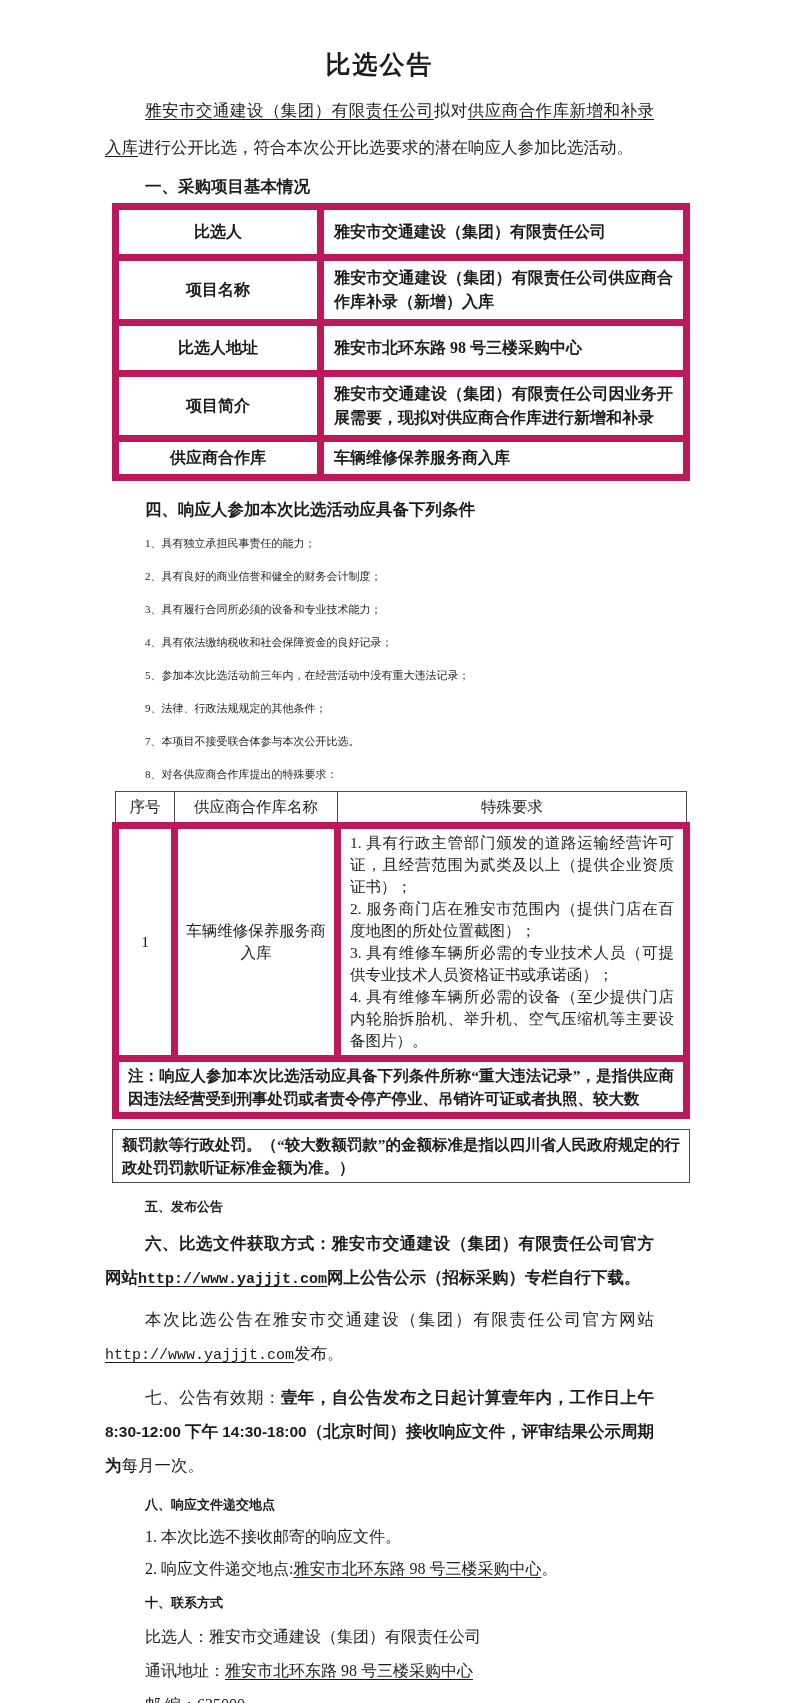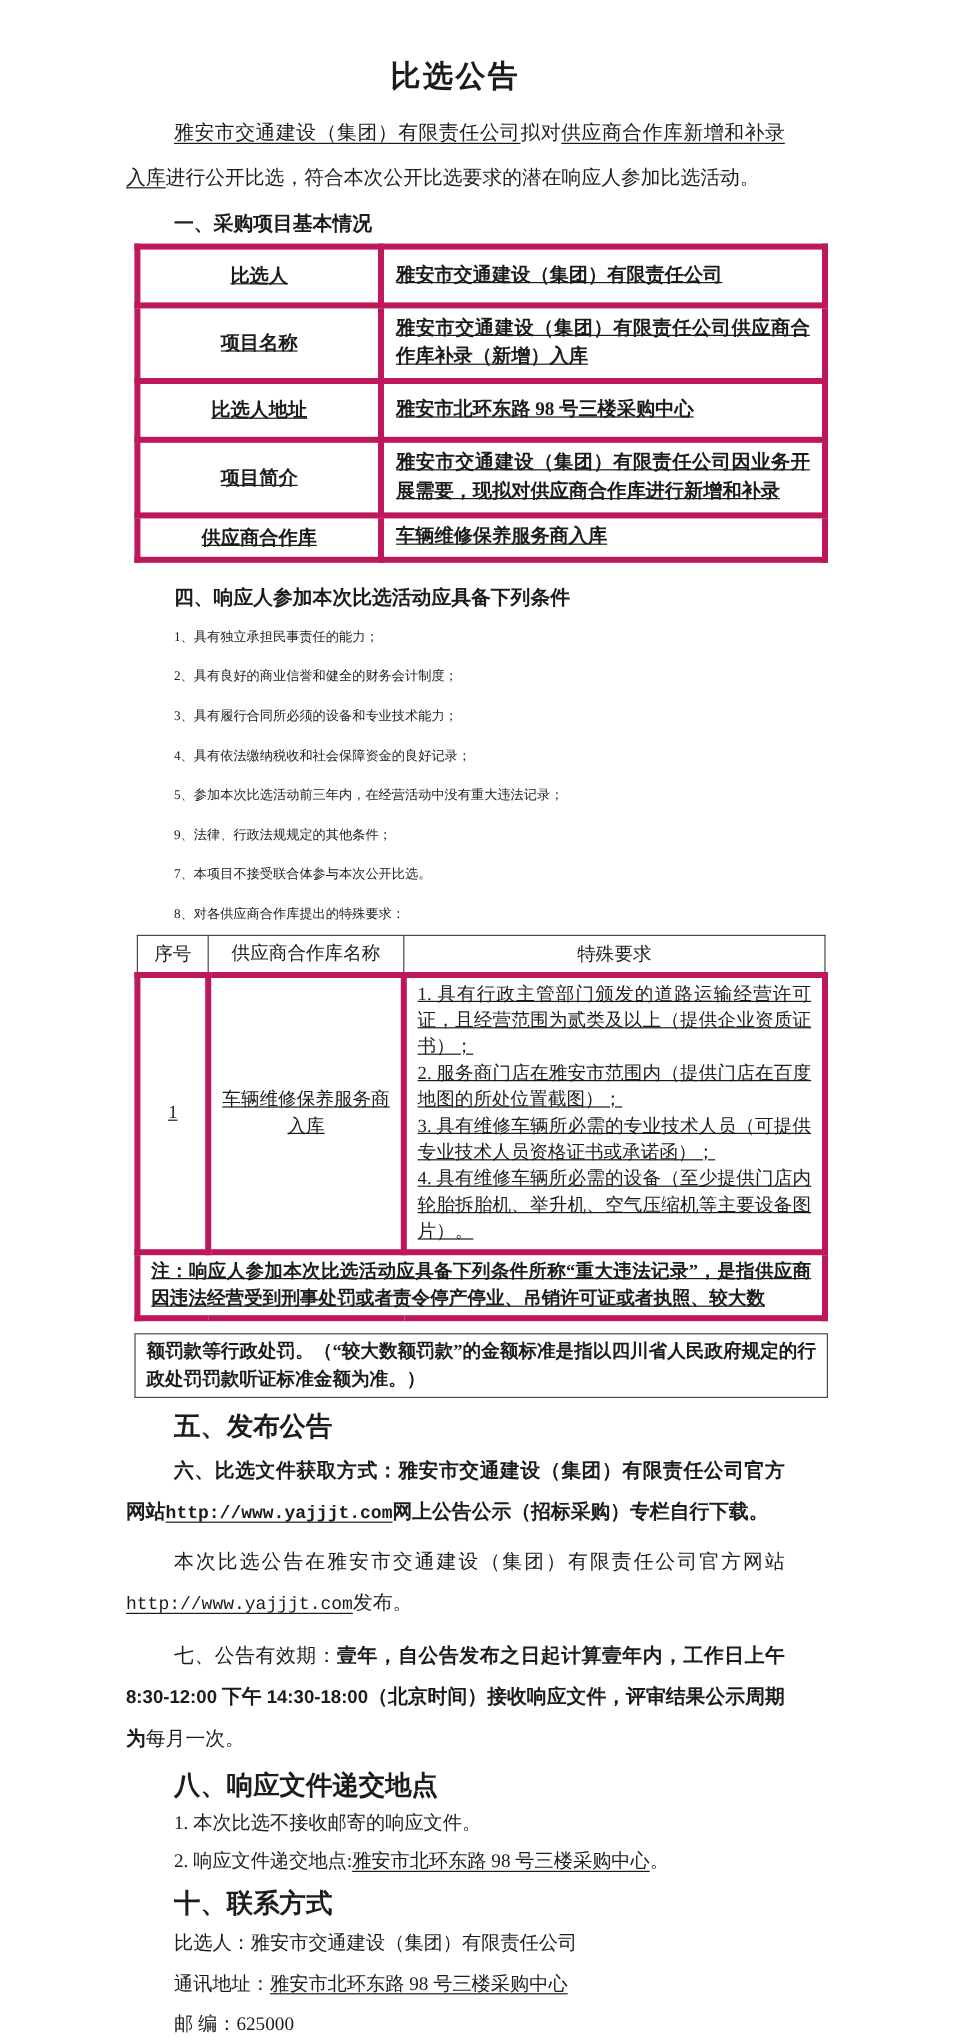--- a/index.html
+++ b/index.html
@@ -37,21 +37,21 @@
     font-size: 16.5px;
     font-weight: bold;
     line-height: 25px;
     padding-left: 40px;
     margin-top: 8px;
   }
   .u { text-decoration: underline; text-underline-offset: 3px; }
   .bold { font-weight: bold; }
 
   table { border-collapse: collapse; table-layout: fixed; }
-  td { border: 5px solid #be185d; vertical-align: middle; text-decoration: underline; }
+  td { border: 7px solid #be185d; vertical-align: middle; }
 
   .basic-table {
     width: 578px;
     margin: 4px 0 0 7px;
     font-size: 16px;
     font-weight: bold;
   }
   .basic-table .label-cell { width: 190px; text-align: center; padding: 2px 4px; }
   .basic-table .value-cell { padding: 3px 10px; line-height: 24px; text-align: justify; }
   .basic-table tr.r-single td { height: 38px; }
@@ -91,21 +91,21 @@
     border: 1px solid #4a4a4a;
     padding: 3px 9px;
     font-size: 15.5px;
     font-weight: bold;
     line-height: 23px;
     text-align: justify;
   }
 
   .late { font-size: 16.5px; line-height: 34px; text-align: justify; }
   .late-heading {
-    font-size: 22px;
+    font-size: 13px;
     font-weight: bold;
     line-height: 24px;
     padding-left: 40px;
   }
   .mt6  { margin-top: 6px; }
   .mt8  { margin-top: 8px; }
   .mt10 { margin-top: 10px; }
   .mt12 { margin-top: 12px; }
   .url {
     font-family: "Liberation Mono", "DejaVu Sans Mono", monospace;

